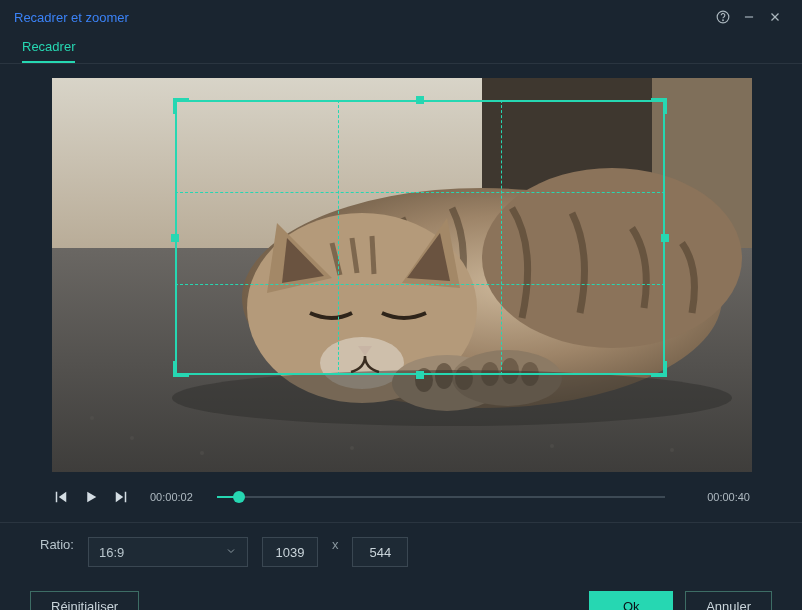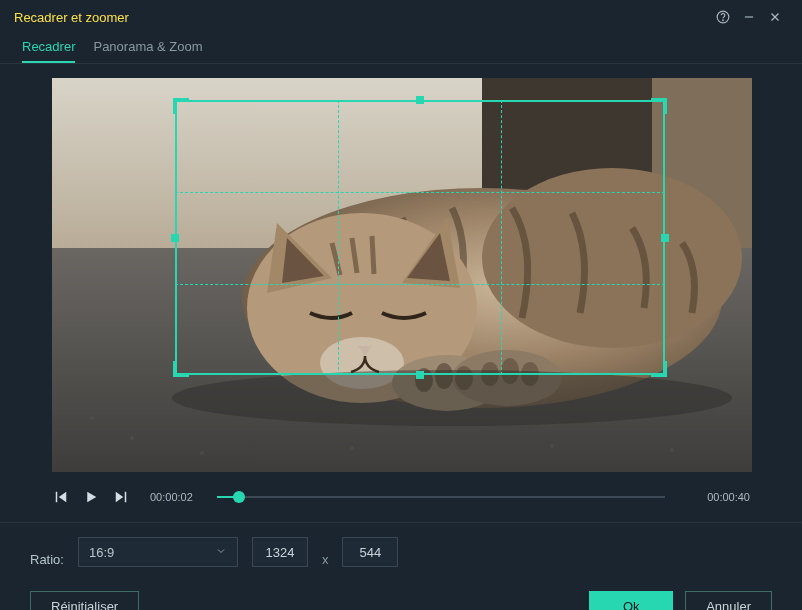--- a/index.html
+++ b/index.html
@@ -1,20 +1,20 @@
 <!DOCTYPE html>
 <html><head>
 <meta charset="utf-8">
 <style>
 * { margin: 0; padding: 0; box-sizing: border-box; font-family: -apple-system, "Segoe UI", Arial, sans-serif; }
 body { background: #1a2530; color: #b8c5cc; width: 802px; height: 610px; overflow: hidden; }
 
 
 .titlebar { display: flex; align-items: center; height: 34px; padding: 0 14px; }
-.titlebar-title { font-size: 13px; color: #fde047; }
+.titlebar-title { font-size: 13px; color: #3b82f6; }
 .titlebar-spacer { flex: 1; }
 .titlebar-btn { width: 26px; height: 26px; display: flex; align-items: center; justify-content: center; cursor: pointer; color: #aab6bd; }
 .titlebar-btn svg { width: 14px; height: 14px; }
 
 
 .tabs { display: flex; gap: 18px; padding: 0 22px; border-bottom: 1px solid #2a3540; height: 30px; align-items: flex-end; }
 .tab { font-size: 13px; padding-bottom: 7px; cursor: pointer; color: #8a98a0; border-bottom: 2px solid transparent; }
 .tab.active { color: #26d7b2; border-bottom-color: #26d7b2; }
 
 
@@ -39,21 +39,21 @@
 .pb-time { font-size: 11px; color: #aeb9c0; margin-left: 8px; margin-right: 12px; white-space: nowrap; }
 .pb-track { flex: 1; position: relative; height: 16px; display: flex; align-items: center; }
 .pb-line { width: 100%; height: 2px; background: #3d4a55; position: relative; }
 .pb-prog { position: absolute; left: 0; top: 0; height: 100%; background: #26d7b2; width: 5%; }
 .pb-thumb { position: absolute; width: 12px; height: 12px; border-radius: 50%; background: #26d7b2; top: 50%; transform: translate(-50%, -50%); left: 5%; cursor: pointer; }
 .pb-total { font-size: 11px; color: #aeb9c0; margin-left: 30px; white-space: nowrap; }
 
 .divider { height: 1px; background: #2a3540; margin-top: 10px; }
 
 
-.ratio-row { display: flex; align-items: flex-end; gap: 14px; padding: 14px 30px; font-size: 13px; }
+.ratio-row { display: flex; align-items: flex-start; gap: 14px; padding: 14px 40px; font-size: 13px; }
 .ratio-label { color: #b8c5cc; }
 .select { position: relative; width: 160px; height: 30px; border: 1px solid #3a4752; background: #1e2a35; display: flex; align-items: center; padding: 0 10px; cursor: pointer; }
 .select .chev { margin-left: auto; color: #8a98a0; }
 .num-input { width: 56px; height: 30px; border: 1px solid #3a4752; background: #1e2a35; display: flex; align-items: center; justify-content: center; font-size: 13px; color: #c9d4da; }
 .x-sep { color: #8a98a0; }
 
 
 .footer { display: flex; align-items: center; padding: 10px 30px 16px 30px; gap: 12px; }
 .footer-spacer { flex: 1; }
 .btn { height: 30px; padding: 0 20px; border: 1px solid #3d6d65; background: transparent; color: #c9d4da; font-size: 13px; cursor: pointer; display: flex; align-items: center; justify-content: center; min-width: 84px; }
@@ -80,21 +80,20 @@
   <div class="titlebar-btn">
     <svg viewBox="0 0 24 24" stroke="currentColor" stroke-width="2">
         <line x1="6" y1="6" x2="18" y2="18"></line>
         <line x1="18" y1="6" x2="6" y2="18"></line>
       </svg>
   </div>
 </div>
 
 <div class="tabs">
   <div class="tab active">Recadrer</div>
-  <div class="tab">Panorama &amp; Zoom</div>
 </div>
 
 <div class="preview-wrap">
   <div class="preview">
     <svg class="preview-img" viewBox="0 0 700 394" preserveAspectRatio="xMidYMid slice">
       <defs>
         <linearGradient id="sky" x1="0" y1="0" x2="0" y2="1">
           <stop offset="0" stop-color="#d8d4c8"></stop>
             <stop offset="1" stop-color="#b7aa95"></stop>
         </linearGradient>
@@ -227,21 +226,21 @@
   <div class="ratio-label">Ratio:</div>
   <div class="select">
     <span>16:9</span>
     <span class="chev">
       <svg width="12" height="12" viewBox="0 0 24 24" fill="none" stroke="currentColor" stroke-width="2">
           <path d="M6 9l6 6 6-6"></path>
         </svg>
     </span>
   </div>
   <div class="num-input">
-      <span>1324</span>
+      <span>1039</span>
     </div>
   <div class="x-sep">x</div>
   <div class="num-input">
       <span>544</span>
     </div>
 </div>
 
 <div class="footer">
   <button class="btn">Réinitialiser</button>
   <div class="footer-spacer"></div>

